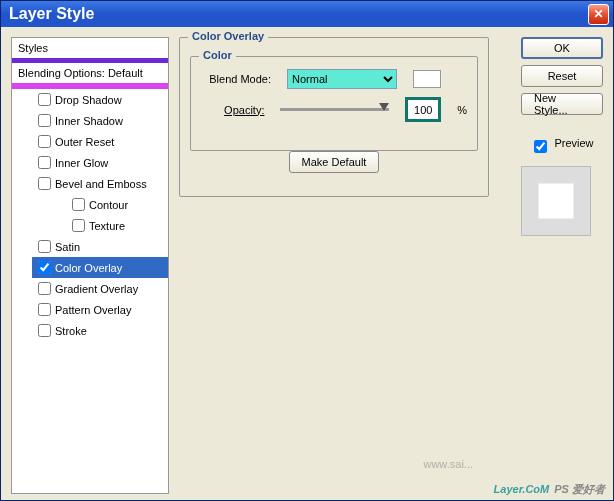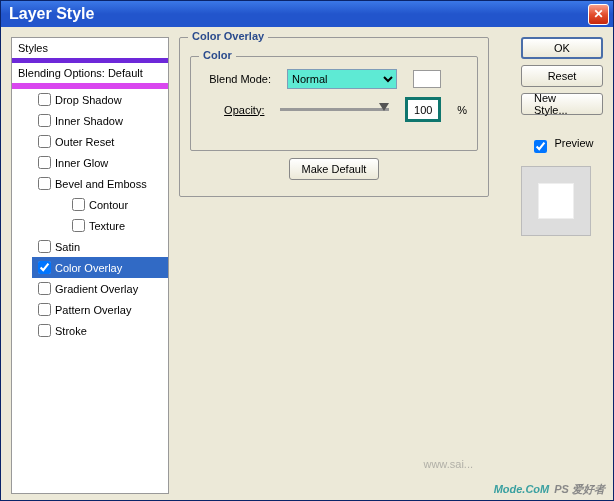--- a/index.html
+++ b/index.html
@@ -22,21 +22,21 @@
 .fieldset.outer { width: 310px; height: 160px; }
 .fieldset.inner { margin-top: 6px; height: 95px; }
 .row { display: flex; align-items: center; gap: 16px; margin-bottom: 8px; }
 .row-label { width: 70px; text-align: right; }
 .row-label.u { text-decoration: underline; }
 select.combo { width: 110px; height: 20px; border: 1px solid #7f9db9; background: #5eead4; font-size: 11px; }
 .swatch { width: 28px; height: 18px; border: 1px solid #999; background: #fff; cursor: pointer; }
 .slider { width: 120px; height: 3px; background: #999; position: relative; }
 .slider-thumb { position: absolute; right: 0; top: -5px; width: 0; height: 0; border-left: 5px solid transparent; border-right: 5px solid transparent; border-top: 8px solid #555; }
 .num-input { width: 36px; height: 25px; border: 3px solid #0f766e; text-align: center; background: #fff; }
-.btn-row { display: flex; gap: 24px; justify-content: center; margin-top: 7px; }
+.btn-row { display: flex; gap: 24px; justify-content: center; margin-top: 0; }
 .btn { height: 22px; padding: 0 12px; border: 1px solid #888; border-radius: 3px; background: linear-gradient(to bottom, #fff, #ece9d8); cursor: pointer; display: flex; align-items: center; justify-content: center; }
 .right-panel { width: 82px; display: flex; flex-direction: column; gap: 6px; align-items: stretch; }
 .right-panel .btn { width: 100%; }
 .btn.default { border: 2px solid #4a6ea9; }
 .preview-row { display: flex; align-items: flex-start; justify-content: center; gap: 4px; margin-top: 16px; }
 .preview-box { width: 70px; height: 70px; background: #ddd; border: 1px solid #bbb; margin-top: 4px; display: flex; align-items: center; justify-content: center; }
 .preview-inner { width: 36px; height: 36px; background: #fff; border: 1px solid #eee; }
 .watermark { position: absolute; bottom: 2px; right: 8px; font-size: 18px; font-weight: bold; color: #3aa0a0; font-style: italic; pointer-events: none; }
 .watermark .sub { font-size: 11px; color: #888; }
 .watermark2 { position: absolute; bottom: 30px; right: 140px; font-size: 11px; color: rgba(120,120,120,0.5); pointer-events: none; }
@@ -141,17 +141,17 @@
         <input type="checkbox" checked="" style="">
         <span>Preview</span>
       </div>
       <div class="preview-box">
         <div class="preview-inner"></div>
       </div>
     </div>
 
     <div class="watermark2">www.sai...</div>
     <div class="watermark">
-      <span>Mode.CoM</span>
+      <span>Layer.CoM</span>
       <span class="sub">PS 爱好者</span>
     </div>
   </div>
 </div>
 
 </body></html>

